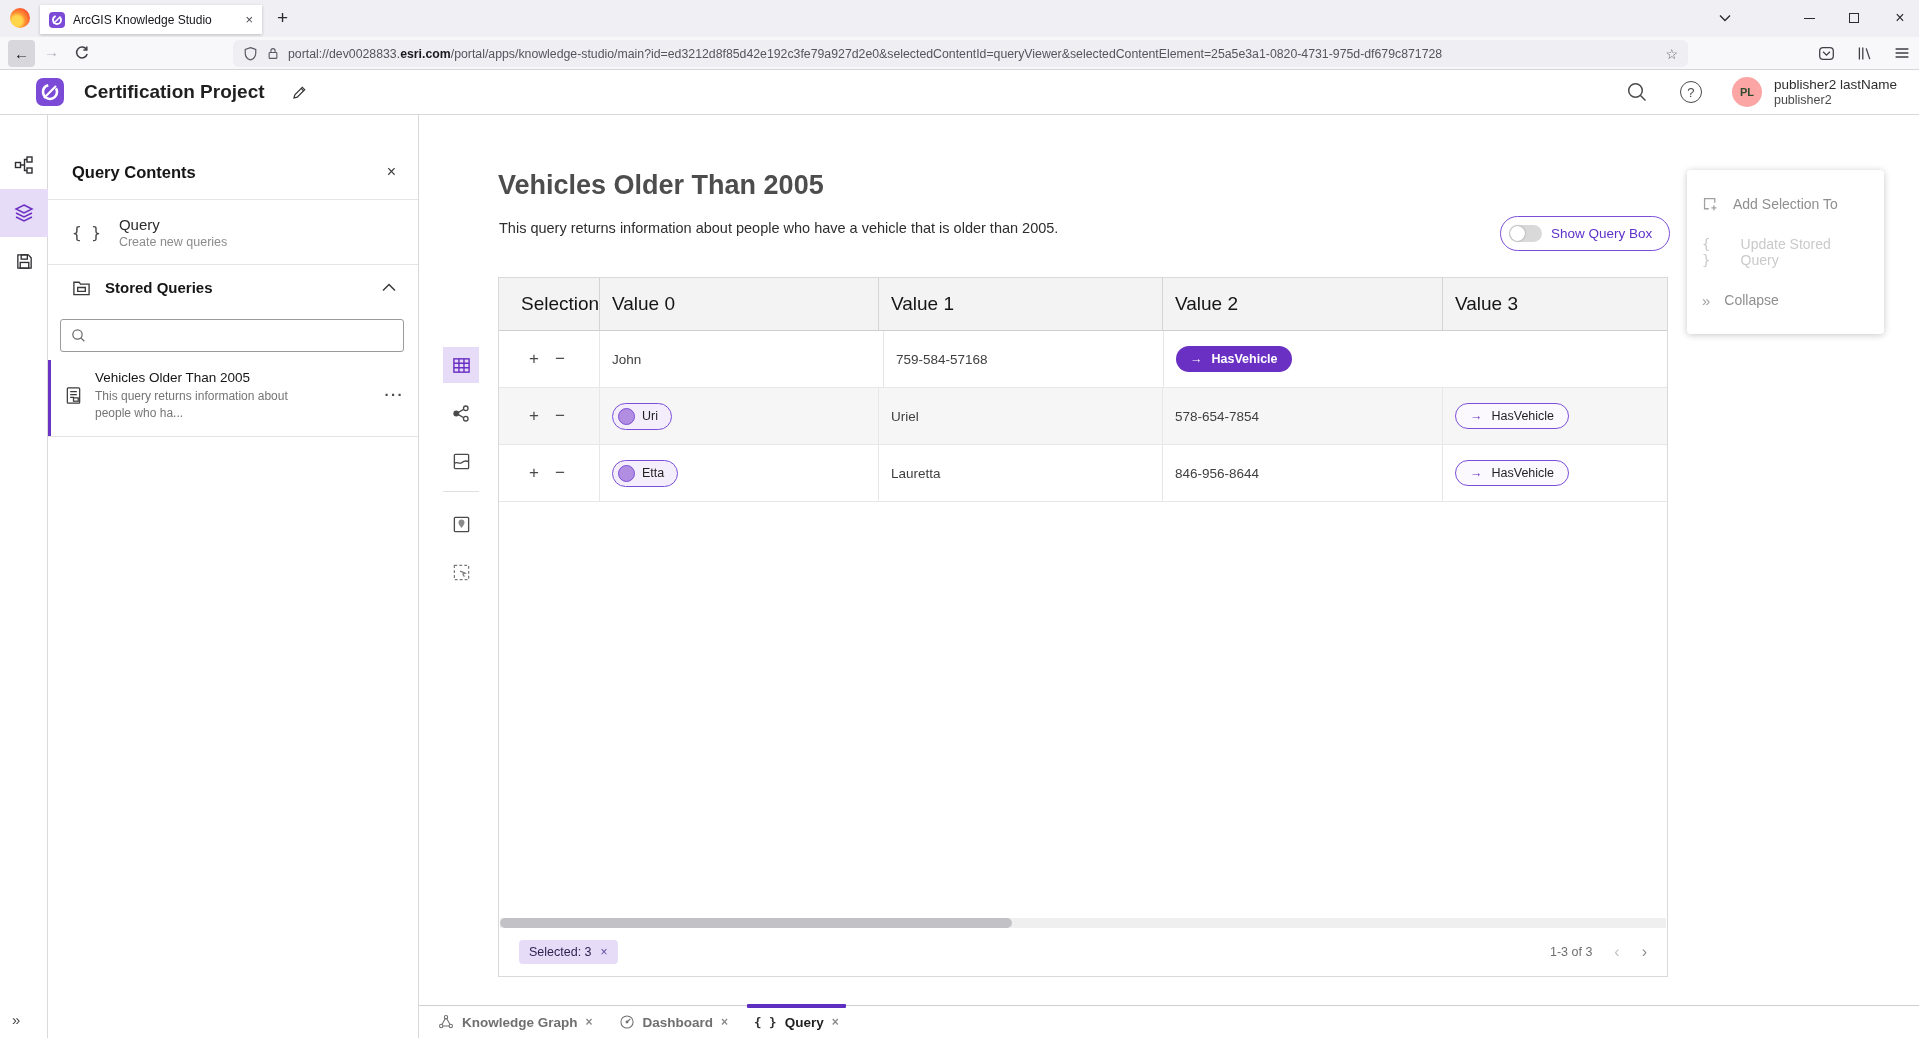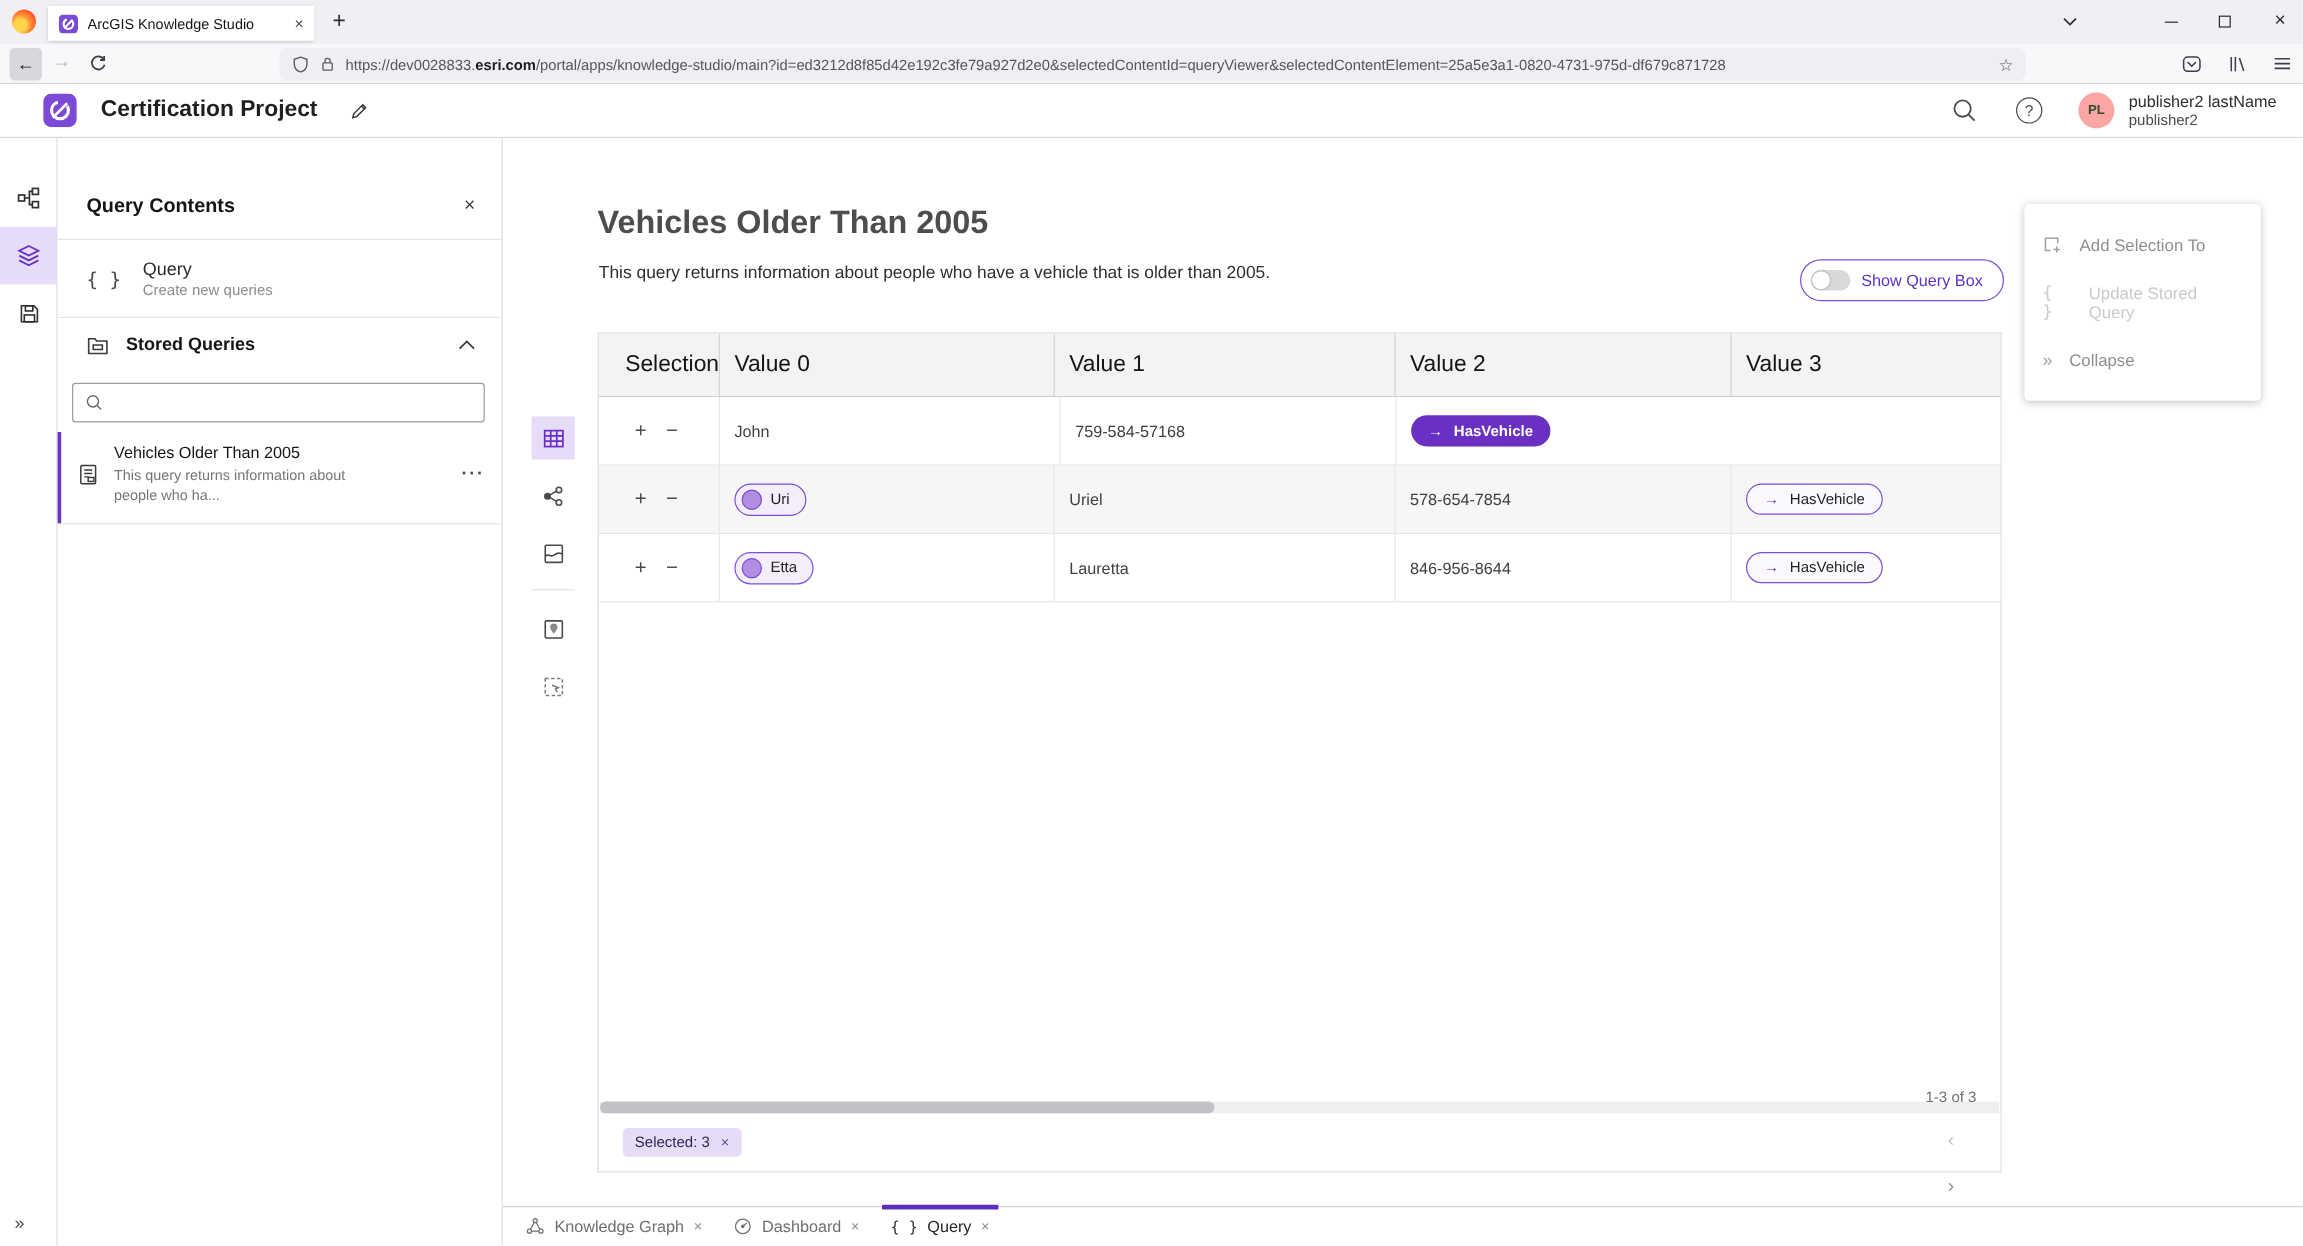--- a/index.html
+++ b/index.html
@@ -126,38 +126,38 @@
   .rel-pill.filled .rel-arrow { color:#fff; }
   .rel-pill.outline { background:#fbf9fe; border:1.5px solid #7b4fd8; color:#1f1f1f; }
   .rel-pill.outline .rel-arrow { color:#6a2fc3; }
   #hscroll { position:absolute; left:1px; right:1px; bottom:48px; height:10px; background:#efefef; }
   #hscroll-thumb { position:absolute; left:0; top:0; width:512px; height:10px; background:#c2c2c6; border-radius:5px; }
   #card-footer { position:absolute; left:0; right:0; bottom:0; height:48px; display:flex;
     align-items:center; padding:3px 20px; background:#fff; }
   #sel-chip { display:inline-flex; align-items:center; gap:9px; height:24px; padding:0 10px;
     background:#e6dcf7; border-radius:4px; font-size:12.5px; color:#2f2352; }
   #sel-chip .x-small { font-size:12px; color:#5f4a9e; }
-  #footer-right { margin-left:auto; display:flex; align-items:center; gap:22px;flex-direction:column; }
+  #footer-right { margin-left:auto; display:flex; align-items:center; gap:22px; }
   #range-label { font-size:12.5px; color:#6f6f6f; }
   .pg-btn { font-size:16px; line-height:1; }
   #pg-prev { color:#c3c3c3; } #pg-next { color:#8d8d8d; }
 
   
   #context-menu { position:absolute; left:1687px; top:170px; width:197px; background:#fff;
     border-radius:4px; box-shadow:0 1px 7px rgba(0,0,0,.22); padding:10px 0; z-index:20; }
   .cm-item { height:48px; display:flex; align-items:center; gap:14px; padding:0 15px; font-size:14px; color:#8f8f8f; }
   .cm-item.disabled { color:#cacaca; }
   .cm-item.disabled .braces { color:#cacaca; }
   .cm-item .braces { font-size:14px; color:#a0a0a0; }
   #cm-collapse-glyph { font-size:15px; color:#a0a0a0; }
 
   
   #bottom-bar { position:absolute; left:419px; right:0; bottom:0; height:33px; background:#fff;
     border-top:1px solid #cfcfcf; display:flex; align-items:center; padding-left:6px; }
-  .btab { position:relative; height:100%; display:flex; align-items:center; gap:8px; padding:0 13px; }
+  .btab { position:relative; height:100%; display:flex; align-items:center; gap:8px; padding:0 13px;font-weight:bold; }
   .btab .btab-label { font-size:13.5px; color:#6f6f6f; }
   .btab .x-glyph { font-size:12px; color:#8a8a8a; }
   .btab.active .btab-label { color:#1f1f1f; }
   .btab.active::before { content:''; position:absolute; top:-2px; left:6px; right:6px; height:4px;
     background:#5e2ec0; border-radius:1px; }
   svg { display:block; }
 </style>
 </head>
 <body>
 
@@ -197,21 +197,21 @@
       </svg>
   </div>
   <div id="urlbar">
     <svg width="15" height="16" viewBox="0 0 20 20">
       <path d="M10 1.5 L17 3.8 V9 c0 4.8-3.3 7.8-7 8.9 C6.3 16.8 3 13.8 3 9 V3.8 Z" fill="none" stroke="#5b5b66" stroke-width="1.6"></path>
     </svg>
     <svg width="14" height="15" viewBox="0 0 20 20">
       <rect x="4.5" y="8.5" width="11" height="8.5" rx="1" fill="none" stroke="#5b5b66" stroke-width="1.6"></rect>
       <path d="M7 8.5 V6 a3 3 0 0 1 6 0 V8.5" fill="none" stroke="#5b5b66" stroke-width="1.6"></path>
     </svg>
-    <span id="url-text"><span>https://dev0028833.</span><b>esri.com</b><span>/portal/apps/knowledge-studio/main?id=ed3212d8f85d42e192c3fe79a927d2e0&amp;selectedContentId=queryViewer&amp;selectedContentElement=25a5e3a1-0820-4731-975d-df679c871728</span></span>
+    <span id="url-text"><span>portal://dev0028833.</span><b>esri.com</b><span>/portal/apps/knowledge-studio/main?id=ed3212d8f85d42e192c3fe79a927d2e0&amp;selectedContentId=queryViewer&amp;selectedContentElement=25a5e3a1-0820-4731-975d-df679c871728</span></span>
     <span style="color:#5b5b66;font-size:14px;">☆</span>
   </div>
   <div class="tb-icon" id="pocket-i">
     <svg width="17" height="17" viewBox="0 0 20 20">
         <rect x="2" y="3" width="16" height="14" rx="4" fill="none" stroke="#3f3f45" stroke-width="1.5"></rect>
         <path d="M6 8 l4 4 4-4" fill="none" stroke="#3f3f45" stroke-width="1.5"></path>
       </svg>
   </div>
   <div class="tb-icon" id="library-i">
     <svg width="17" height="17" viewBox="0 0 20 20">

